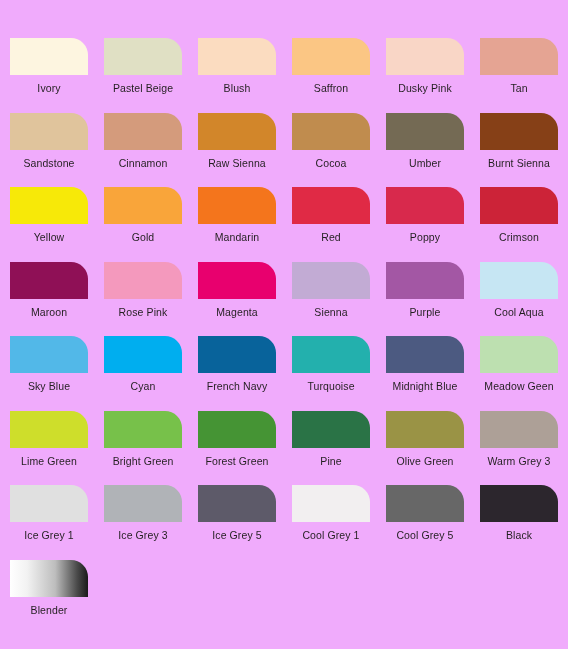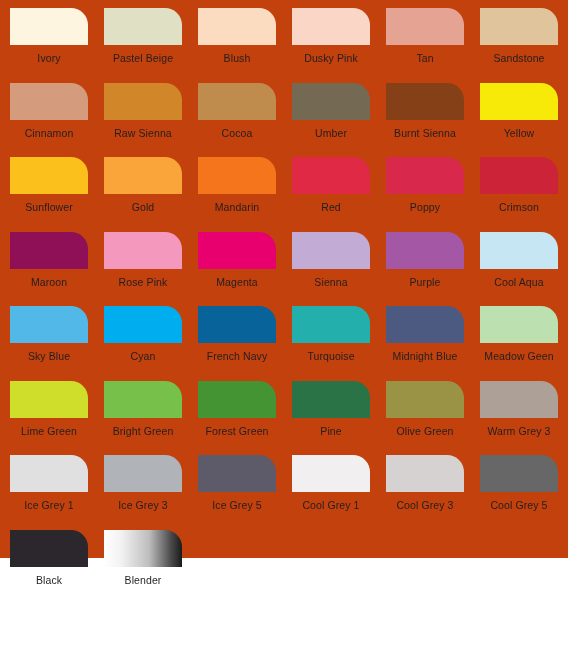--- a/index.html
+++ b/index.html
@@ -11,22 +11,23 @@
   }
   body {
     width: 568px;
     height: 649px;
     font-family: "Liberation Sans", sans-serif;
     overflow: hidden;
   }
   #chart-root {
     position: relative;
     width: 568px;
-    height: 558px;
-    background: #c2410c;
+    height: 649px;
+    background: #f0abfc;
+    padding-top: 30px;
   }
   .swatch-grid {
     display: grid;
     grid-template-columns: repeat(6, 1fr);
     grid-auto-rows: 74.5px;
     width: 568px;
     padding: 0 2px;
   }
   .swatch-cell {
     position: relative;
@@ -64,20 +65,24 @@
       </div>
       <div class="swatch-cell">
         <div class="swatch-chip" style="background: rgb(224, 224, 196);"></div>
         <div class="swatch-label">Pastel Beige</div>
       </div>
       <div class="swatch-cell">
         <div class="swatch-chip" style="background: rgb(251, 220, 192);"></div>
         <div class="swatch-label">Blush</div>
       </div>
       <div class="swatch-cell">
+        <div class="swatch-chip" style="background: rgb(251, 198, 132);"></div>
+        <div class="swatch-label">Saffron</div>
+      </div>
+      <div class="swatch-cell">
         <div class="swatch-chip" style="background: rgb(249, 214, 198);"></div>
         <div class="swatch-label">Dusky Pink</div>
       </div>
       <div class="swatch-cell">
         <div class="swatch-chip" style="background: rgb(229, 164, 147);"></div>
         <div class="swatch-label">Tan</div>
       </div>
       <div class="swatch-cell">
         <div class="swatch-chip" style="background: rgb(224, 196, 156);"></div>
         <div class="swatch-label">Sandstone</div>
@@ -100,24 +105,20 @@
       </div>
       <div class="swatch-cell">
         <div class="swatch-chip" style="background: rgb(134, 64, 23);"></div>
         <div class="swatch-label">Burnt Sienna</div>
       </div>
       <div class="swatch-cell">
         <div class="swatch-chip" style="background: rgb(247, 233, 8);"></div>
         <div class="swatch-label">Yellow</div>
       </div>
       <div class="swatch-cell">
-        <div class="swatch-chip" style="background: rgb(251, 192, 28);"></div>
-        <div class="swatch-label">Sunflower</div>
-      </div>
-      <div class="swatch-cell">
         <div class="swatch-chip" style="background: rgb(249, 165, 58);"></div>
         <div class="swatch-label">Gold</div>
       </div>
       <div class="swatch-cell">
         <div class="swatch-chip" style="background: rgb(244, 117, 28);"></div>
         <div class="swatch-label">Mandarin</div>
       </div>
       <div class="swatch-cell">
         <div class="swatch-chip" style="background: rgb(224, 42, 69);"></div>
         <div class="swatch-label">Red</div>
@@ -210,24 +211,20 @@
         <div class="swatch-chip" style="background: rgb(176, 179, 183);"></div>
         <div class="swatch-label">Ice Grey 3</div>
       </div>
       <div class="swatch-cell">
         <div class="swatch-chip" style="background: rgb(93, 90, 105);"></div>
         <div class="swatch-label">Ice Grey 5</div>
       </div>
       <div class="swatch-cell">
         <div class="swatch-chip" style="background: rgb(242, 239, 240);"></div>
         <div class="swatch-label">Cool Grey 1</div>
-      </div>
-      <div class="swatch-cell">
-        <div class="swatch-chip" style="background: rgb(214, 210, 210);"></div>
-        <div class="swatch-label">Cool Grey 3</div>
       </div>
       <div class="swatch-cell">
         <div class="swatch-chip" style="background: rgb(103, 103, 103);"></div>
         <div class="swatch-label">Cool Grey 5</div>
       </div>
       <div class="swatch-cell">
         <div class="swatch-chip" style="background: rgb(44, 38, 45);"></div>
         <div class="swatch-label">Black</div>
       </div>
       <div class="swatch-cell">

